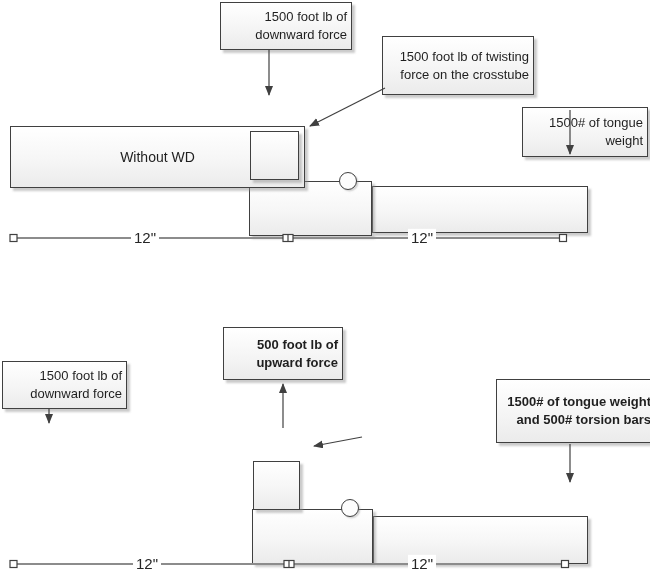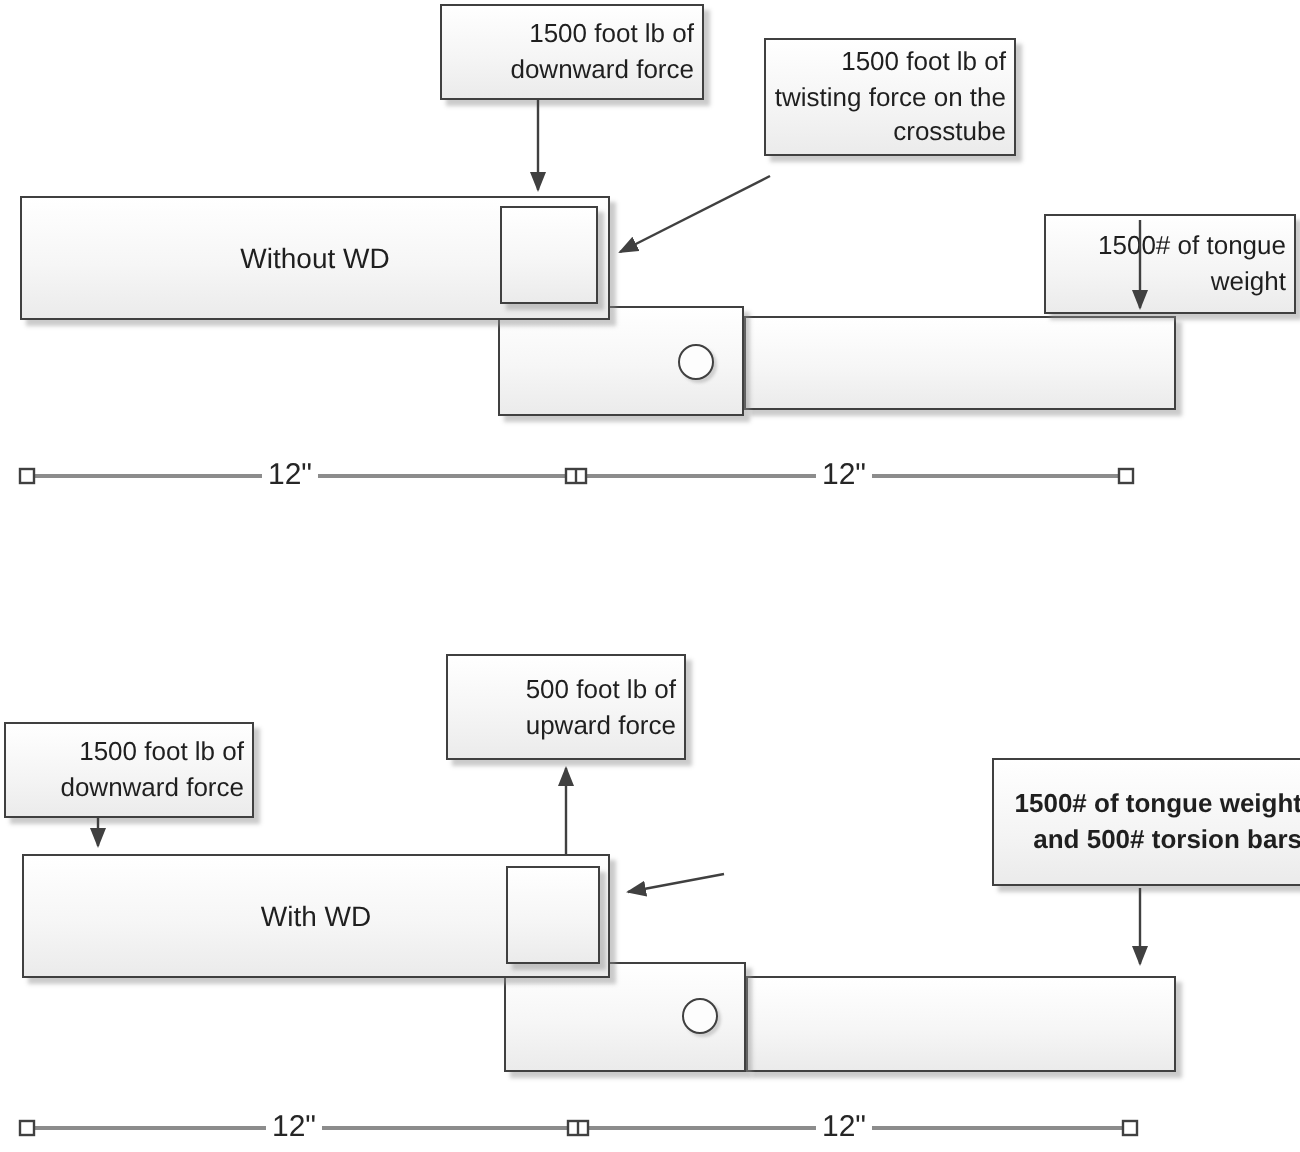--- a/index.html
+++ b/index.html
@@ -5,20 +5,21 @@
   html,body{margin:0;padding:0;background:#ffffff;}
   #canvas{
     position:relative;width:650px;height:576px;background:#ffffff;overflow:hidden;
     font-family:"Liberation Sans","DejaVu Sans",sans-serif;color:#1f1f1f;
   }
   .shape{
     position:absolute;box-sizing:border-box;
     border:1px solid #404040;
     background:linear-gradient(to bottom,#ffffff 0%,#f6f6f6 55%,#ebebeb 100%);
     box-shadow:3px 3px 2px rgba(140,140,140,0.45);
+    margin-top:28px;
   }
   .callout{
     position:absolute;box-sizing:border-box;
     border:1px solid #404040;
     background:linear-gradient(to bottom,#ffffff 0%,#f4f4f4 60%,#ebebeb 100%);
     box-shadow:3px 3px 2px rgba(140,140,140,0.45);
     display:flex;align-items:center;justify-content:center;
     text-align:right;font-size:13px;line-height:1.35;padding:2px 4px;
   }
   .bar-label{
@@ -48,39 +49,36 @@
 
   <div class="shape" style="left:10px;top:98px;width:295px;height:62px;">
     <div class="bar-label">Without WD</div>
   </div>
 
   <div class="shape" style="left:250px;top:103px;width:49px;height:49px;"></div>
 
   <div class="callout" style="left:220px;top:2px;width:132px;height:48px;">
     <span>1500 foot lb of downward force</span>
   </div>
-  <div class="callout" style="left:382px;top:19px;width:126px;height:59px;">
+  <div class="callout" style="left:382px;top:36px;width:152px;height:59px;">
     <span>1500 foot lb of twisting force on the crosstube</span>
   </div>
   <div class="callout" style="left:522px;top:59px;width:126px;height:50px;margin-top:48px;">
     <span>1500# of tongue weight</span>
   </div>
 
   <div class="shape" style="left:373px;top:488px;width:215px;height:48px;"></div>
   <div class="shape" style="left:252px;top:481px;width:121px;height:55px;"></div>
   <div class="circle" style="left:341px;top:499px;"></div>
-  <div class="shape" style="left:11px;top:427px;width:294px;height:62px;">
-    <div class="bar-label">With WD</div>
-  </div>
   <div class="shape" style="left:253px;top:433px;width:47px;height:49px;"></div>
 
   <div class="callout" style="left:2px;top:361px;width:125px;height:48px;">
     <span>1500 foot lb of downward force</span>
   </div>
-  <div class="callout" style="left:223px;top:327px;width:120px;height:53px;">
+  <div class="callout" style="left:223px;top:327px;width:120px;height:53px;font-weight:bold;">
     <span>500 foot lb of upward force</span>
   </div>
   <div class="callout" style="left:496px;top:379px;width:160px;height:64px;font-weight:bold;">
     <span>1500# of tongue weight and 500# torsion bars</span>
   </div>
 
   <svg class="overlay" width="650" height="576">
     <defs>
       <marker id="ah" markerUnits="userSpaceOnUse" markerWidth="11" markerHeight="9" refX="9" refY="4" orient="auto">
         <path d="M0,0 L10,4 L0,8 Z" fill="#404040"></path>

